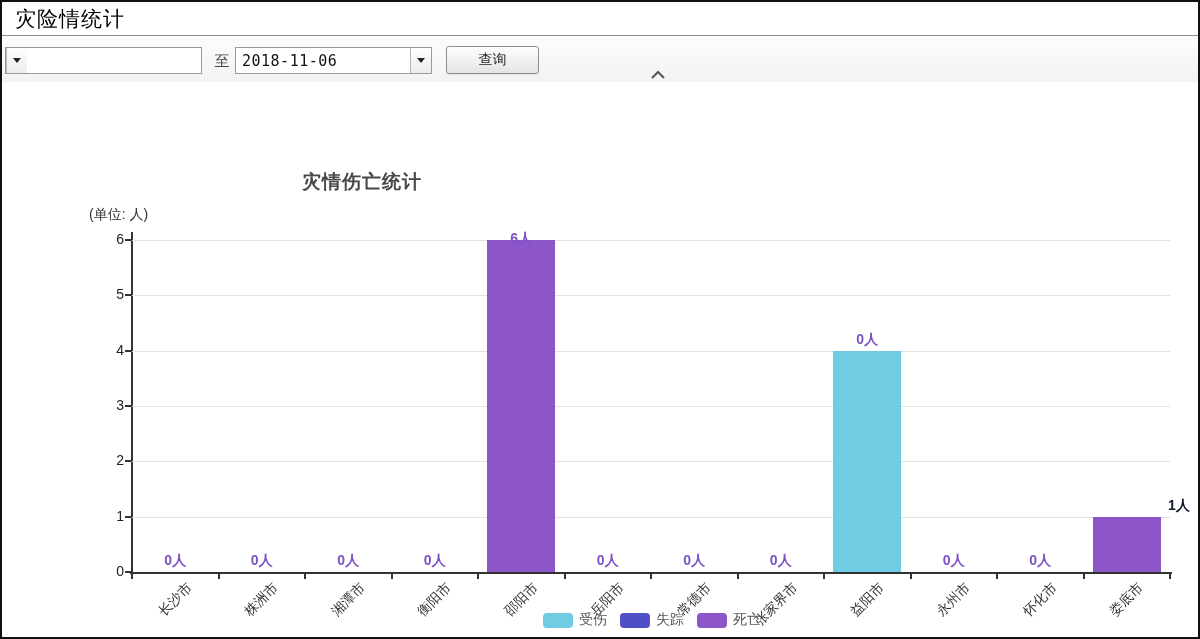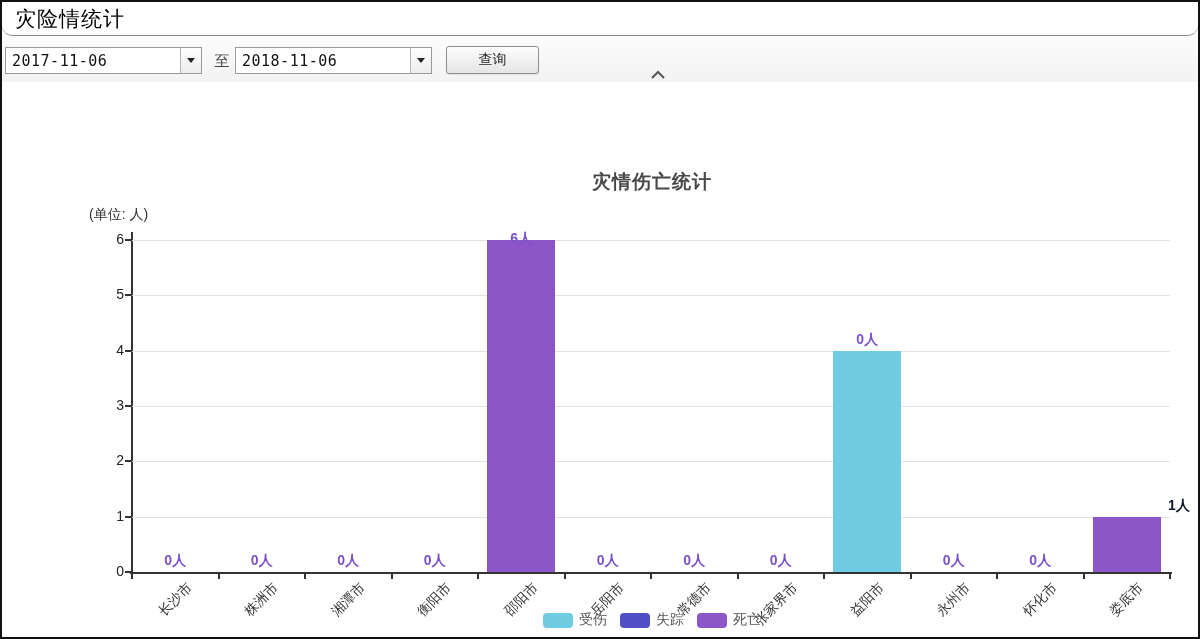--- a/index.html
+++ b/index.html
@@ -1,21 +1,21 @@
 <!DOCTYPE html>
 <html><head>
 <meta charset="utf-8">
 <style>
   html,body{margin:0;padding:0;background:#fff;}
   #page{position:relative;width:1200px;height:639px;box-sizing:border-box;
         border:2px solid #111;background:#fff;overflow:hidden;
         font-family:"Liberation Sans",sans-serif;}
   
   .header{position:absolute;left:0;top:0;right:0;height:33px;background:#fff;
-          border-bottom:1px solid #8a8a8a;display:flex;align-items:center;border-radius:10px;}
+          border-bottom:1px solid #8a8a8a;display:flex;align-items:center;}
   .header .title{font-size:21px;font-weight:500;color:#000;padding-left:13px;letter-spacing:1px;}
   
   .toolbar{position:absolute;left:0;top:34px;right:0;height:46px;
            background:linear-gradient(180deg,#fcfcfc 0%,#f3f3f3 100%);}
   .combo{position:absolute;top:11px;width:197px;height:27px;background:#fff;
          border:1px solid #9a9a9a;box-sizing:border-box;display:flex;align-items:center;cursor:default;}
   .combo .combo-text{flex:1;font-size:15px;color:#111;padding-left:6px;
          font-family:"DejaVu Sans Mono",monospace;letter-spacing:0.5px;}
   .combo .combo-btn{width:20px;align-self:stretch;border-left:1px solid #b5b5b5;
          background:linear-gradient(#ffffff,#ececec);display:flex;align-items:center;justify-content:center;}
@@ -25,21 +25,21 @@
             text-align:center;font-size:15px;color:#444;}
   .query-btn{position:absolute;left:444px;top:10px;width:93px;height:28px;box-sizing:border-box;
              border:1px solid #8e8e8e;border-radius:3px;background:linear-gradient(#fefefe,#e4e4e4);
              font-size:14px;color:#222;display:flex;align-items:center;justify-content:center;cursor:pointer;
              box-shadow:0 1px 1px rgba(0,0,0,.08);}
   .chevron-up{position:absolute;left:648px;top:68px;width:16px;height:10px;}
   
   .summary{position:absolute;top:106px;right:5px;font-family:"DejaVu Serif","Liberation Serif",serif;
            font-size:17px;color:#000;white-space:nowrap;}
   
-  .chart-title{position:absolute;top:167px;left:300px;width:700px;text-align:center;
+  .chart-title{position:absolute;top:167px;left:300px;width:700px;
                font-size:19px;font-weight:bold;color:#484848;letter-spacing:1px;}
   .unit-label{position:absolute;left:87px;top:204px;font-size:14px;color:#333;}
   #chart-plot{position:absolute;left:0;top:0;width:1200px;height:639px;pointer-events:none;}
   #chart-plot .bar,#chart-plot .legend{pointer-events:auto;}
   .y-axis{position:absolute;left:129px;top:230px;width:2px;height:342px;background:#333;}
   .x-axis{position:absolute;left:128px;top:570px;width:1042px;height:2px;background:#333;}
   .gridline{position:absolute;height:1px;background:#e2e2e2;}
   .ytick-label{position:absolute;font-size:14px;color:#222;text-align:right;width:30px;}
   .ytick{position:absolute;width:7px;height:2px;background:#333;}
   .xtick{position:absolute;width:2px;height:5px;background:#333;top:572px;}
@@ -57,21 +57,20 @@
 <body>
 
 <div id="page">
 
   <div class="header">
     <span class="title">灾险情统计</span>
   </div>
 
   <div class="toolbar">
     <div class="combo" style="left:3px;">
-      <span class="combo-text">2017-11-06</span>
       <span class="combo-btn">
         <span class="tri-down"></span>
       </span>
     </div>
     <span class="to-label">至</span>
     <div class="combo" style="left:233px;">
       <span class="combo-text">2018-11-06</span>
       <span class="combo-btn">
         <span class="tri-down"></span>
       </span>

